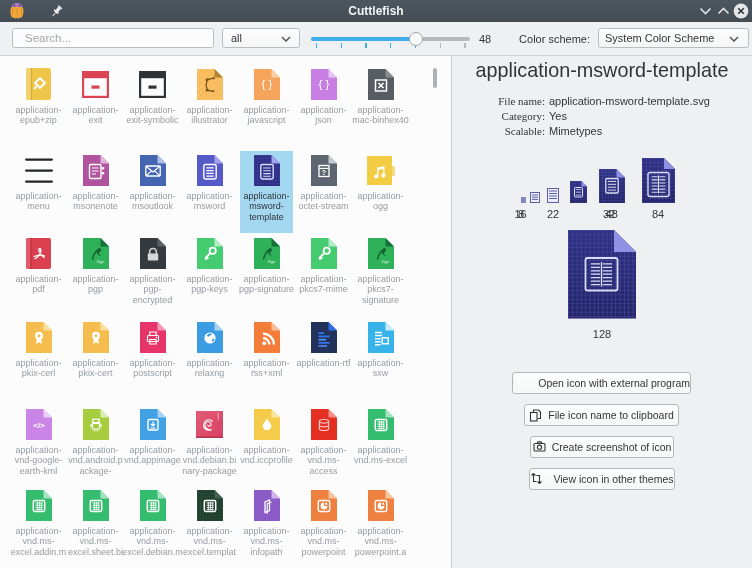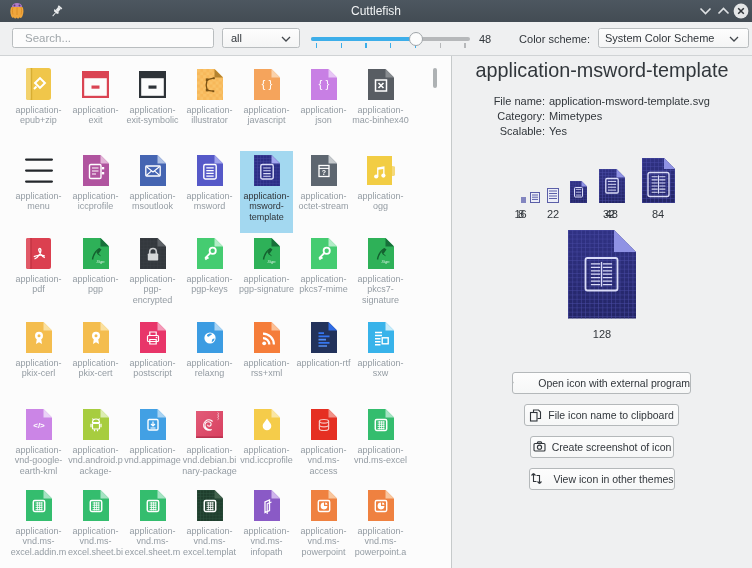--- a/index.html
+++ b/index.html
@@ -1,18 +1,18 @@
 <!DOCTYPE html>
 <html><head><meta charset="utf-8"><style>
 * { margin:0; padding:0; }
 svg { display:block; }
 body { width:752px; height:568px; position:relative; overflow:hidden;
   font-family:"Liberation Sans", sans-serif; background:#eff0f1; }
 </style></head><body>
-<div style="position:absolute;left:0;top:0;width:752px;height:38px;background:linear-gradient(#4d5760,#3b434a);">
+<div style="position:absolute;left:0;top:0;width:752px;height:38px;background:linear-gradient(#4d5760,#3b434a);font-weight:bold;">
     <div style="position:absolute;left:8px;top:2px;">
       <svg width="18" height="18" viewBox="0 0 18 18">
         <ellipse cx="9" cy="4.5" rx="5" ry="3.5" fill="#b07cc6"></ellipse>
         <circle cx="6.5" cy="3.6" r="1" fill="#5d3a73"></circle>
         <circle cx="11.5" cy="3.6" r="1" fill="#5d3a73"></circle>
         <path d="M3.5 5 C2 7 2 11 3.2 14 C4 16 5.5 16.5 5.8 15 C6.2 16.8 8 17 8.6 15.4 C9.2 17 11 16.8 11.5 15.2 C12.2 16.6 13.8 16 14.5 14 C15.8 11 15.8 7 14.5 5 Z" fill="#f0a63c"></path>
         <path d="M5 5 C4.2 7.5 4.2 10 5 12.5 M9 5.5 V13 M13 5 C13.8 7.5 13.8 10 13 12.5" stroke="#d88a22" stroke-width="0.8" fill="none"></path>
       </svg>
     </div>
     <div style="position:absolute;left:49px;top:4px;">
@@ -179,21 +179,21 @@
       <path d="M0 0 H17.5 L26 8.5 V31 H0 Z" fill="#b0549f"></path>
       <path d="M17.5 0 L26 8.5 V8.5 H17.5 Z" fill="#e2b3d7"></path>
       <rect x="6.5" y="9.5" width="11.5" height="14" rx="1.3" fill="none" stroke="#ffffff" stroke-width="1.4"></rect>
       <path d="M9 13 h6.5 M9 16 h6.5 M9 19 h4" stroke="#ffffff" stroke-width="1.2" fill="none"></path>
       <rect x="18.8" y="12" width="2.4" height="2.4" fill="#ffffff"></rect>
       <rect x="18.8" y="17" width="2.4" height="2.4" fill="#ffffff"></rect>
     </svg>
   </div>
 <div style="position:absolute;left:64.5px;top:190.7px;width:62px;text-align:center;font-size:9px;line-height:10.6px;color:#949ca3;white-space:nowrap;">
     <div>application-</div>
-    <div>iccprofile</div>
+    <div>msonenote</div>
   </div>
 <div style="position:absolute;left:132.5px;top:154.7px;width:40px;height:31px;display:flex;justify-content:center;">
     <svg width="26" height="31" viewBox="0 0 26 31" style="">
       <path d="M0 0 H17.5 L26 8.5 V31 H0 Z" fill="#4565b2"></path>
       <path d="M17.5 0 L26 8.5 V8.5 H17.5 Z" fill="#aec0e4"></path>
       <rect x="5.8" y="11" width="14.4" height="10" rx="0.8" fill="none" stroke="#ffffff" stroke-width="1.3"></rect>
       <path d="M6.3 11.5 l6.7 5.5 l6.7 -5.5 M6.3 20.5 l5 -4.3 M19.7 20.5 l-5 -4.3" fill="none" stroke="#ffffff" stroke-width="1.1"></path>
     </svg>
   </div>
 <div style="position:absolute;left:121.5px;top:190.7px;width:62px;text-align:center;font-size:9px;line-height:10.6px;color:#949ca3;white-space:nowrap;">
@@ -608,21 +608,21 @@
       <rect x="7.3" y="10.5" width="11.4" height="11" rx="1.4" fill="none" stroke="#ffffff" stroke-width="1.5"></rect>
       <g stroke="#ffffff" stroke-width="0.9" fill="none">
         <path d="M9.6 13 h6.8 M9.6 15.2 h6.8 M9.6 17.4 h6.8 M9.6 19.6 h6.8"></path>
         <path d="M11.4 12 v8.4 M13.6 12 v8.4 M15.8 12 v8.4" stroke-width="0.8"></path>
       </g>
     </svg>
   </div>
 <div style="position:absolute;left:121.5px;top:525.5px;width:62px;text-align:center;font-size:9px;line-height:10.6px;color:#949ca3;white-space:nowrap;">
     <div>application-</div>
     <div>vnd.ms-</div>
-    <div>excel.sheet.m</div>
+    <div>excel.debian.m</div>
   </div>
 <div style="position:absolute;left:189.5px;top:489.5px;width:40px;height:31px;display:flex;justify-content:center;">
     <svg width="26" height="31" viewBox="0 0 26 31" style="">
       <defs>
         <pattern id="etg" width="3.1" height="3.1" patternUnits="userSpaceOnUse">
           <path d="M0 0 H3.1 M0 0 V3.1" stroke="#2e5340" stroke-width="0.8" fill="none"></path>
         </pattern>
       </defs>
       <path d="M0 0 H17.5 L26 8.5 V31 H0 Z" fill="#1f3e2d"></path>
       <path d="M0 0 H17.5 L26 8.5 V31 H0 Z" fill="url(#etg)"></path>
@@ -677,29 +677,29 @@
       <path d="M14.2 14.8 v-2.3 a2.3 2.3 0 0 1 2.3 2.3 Z" fill="#ffffff"></path>
     </svg>
   </div>
 <div style="position:absolute;left:349.5px;top:525.5px;width:62px;text-align:center;font-size:9px;line-height:10.6px;color:#949ca3;white-space:nowrap;">
     <div>application-</div>
     <div>vnd.ms-</div>
     <div>powerpoint.a</div>
   </div>
 <div style="position:absolute;left:452px;top:56px;width:300px;height:512px;background:#eff0f1;"></div>
 <div style="position:absolute;left:452px;top:58.5px;width:300px;text-align:center;font-size:19.8px;color:#31363b;">application-msword-template</div>
-<div style="position:absolute;left:452px;top:93.5px;width:93px;text-align:right;font-size:11px;line-height:15.3px;color:#31363b;">
+<div style="position:absolute;left:452px;top:93.5px;width:93px;text-align:right;font-size:11px;line-height:15.3px;color:#31363b;font-family:Liberation Serif, serif;">
     <div>File name:</div>
     <div>Category:</div>
     <div>Scalable:</div>
   </div>
 <div style="position:absolute;left:549px;top:93.5px;width:200px;font-size:11px;line-height:15.3px;color:#31363b;">
     <div>application-msword-template.svg</div>
+    <div>Yes</div>
     <div>Mimetypes</div>
-    <div>Yes</div>
   </div>
 <div style="position:absolute;left:520.5px;top:197px;width:5px;height:6px;">
     <svg width="5" height="6" viewBox="0 0 5 6">
       <rect width="5" height="6" fill="#8386c0"></rect>
     </svg>
   </div>
 <div style="position:absolute;left:530px;top:192px;width:10px;height:11px;">
     <svg width="10" height="11" viewBox="0 0 10 11">
       <rect x="0.5" y="0.5" width="9" height="10" fill="#eceef8" stroke="#5b5fa8"></rect>
       <path d="M2 3 h6 M2 5.2 h6 M2 7.4 h6" stroke="#5b5fa8" stroke-width="1"></path>

